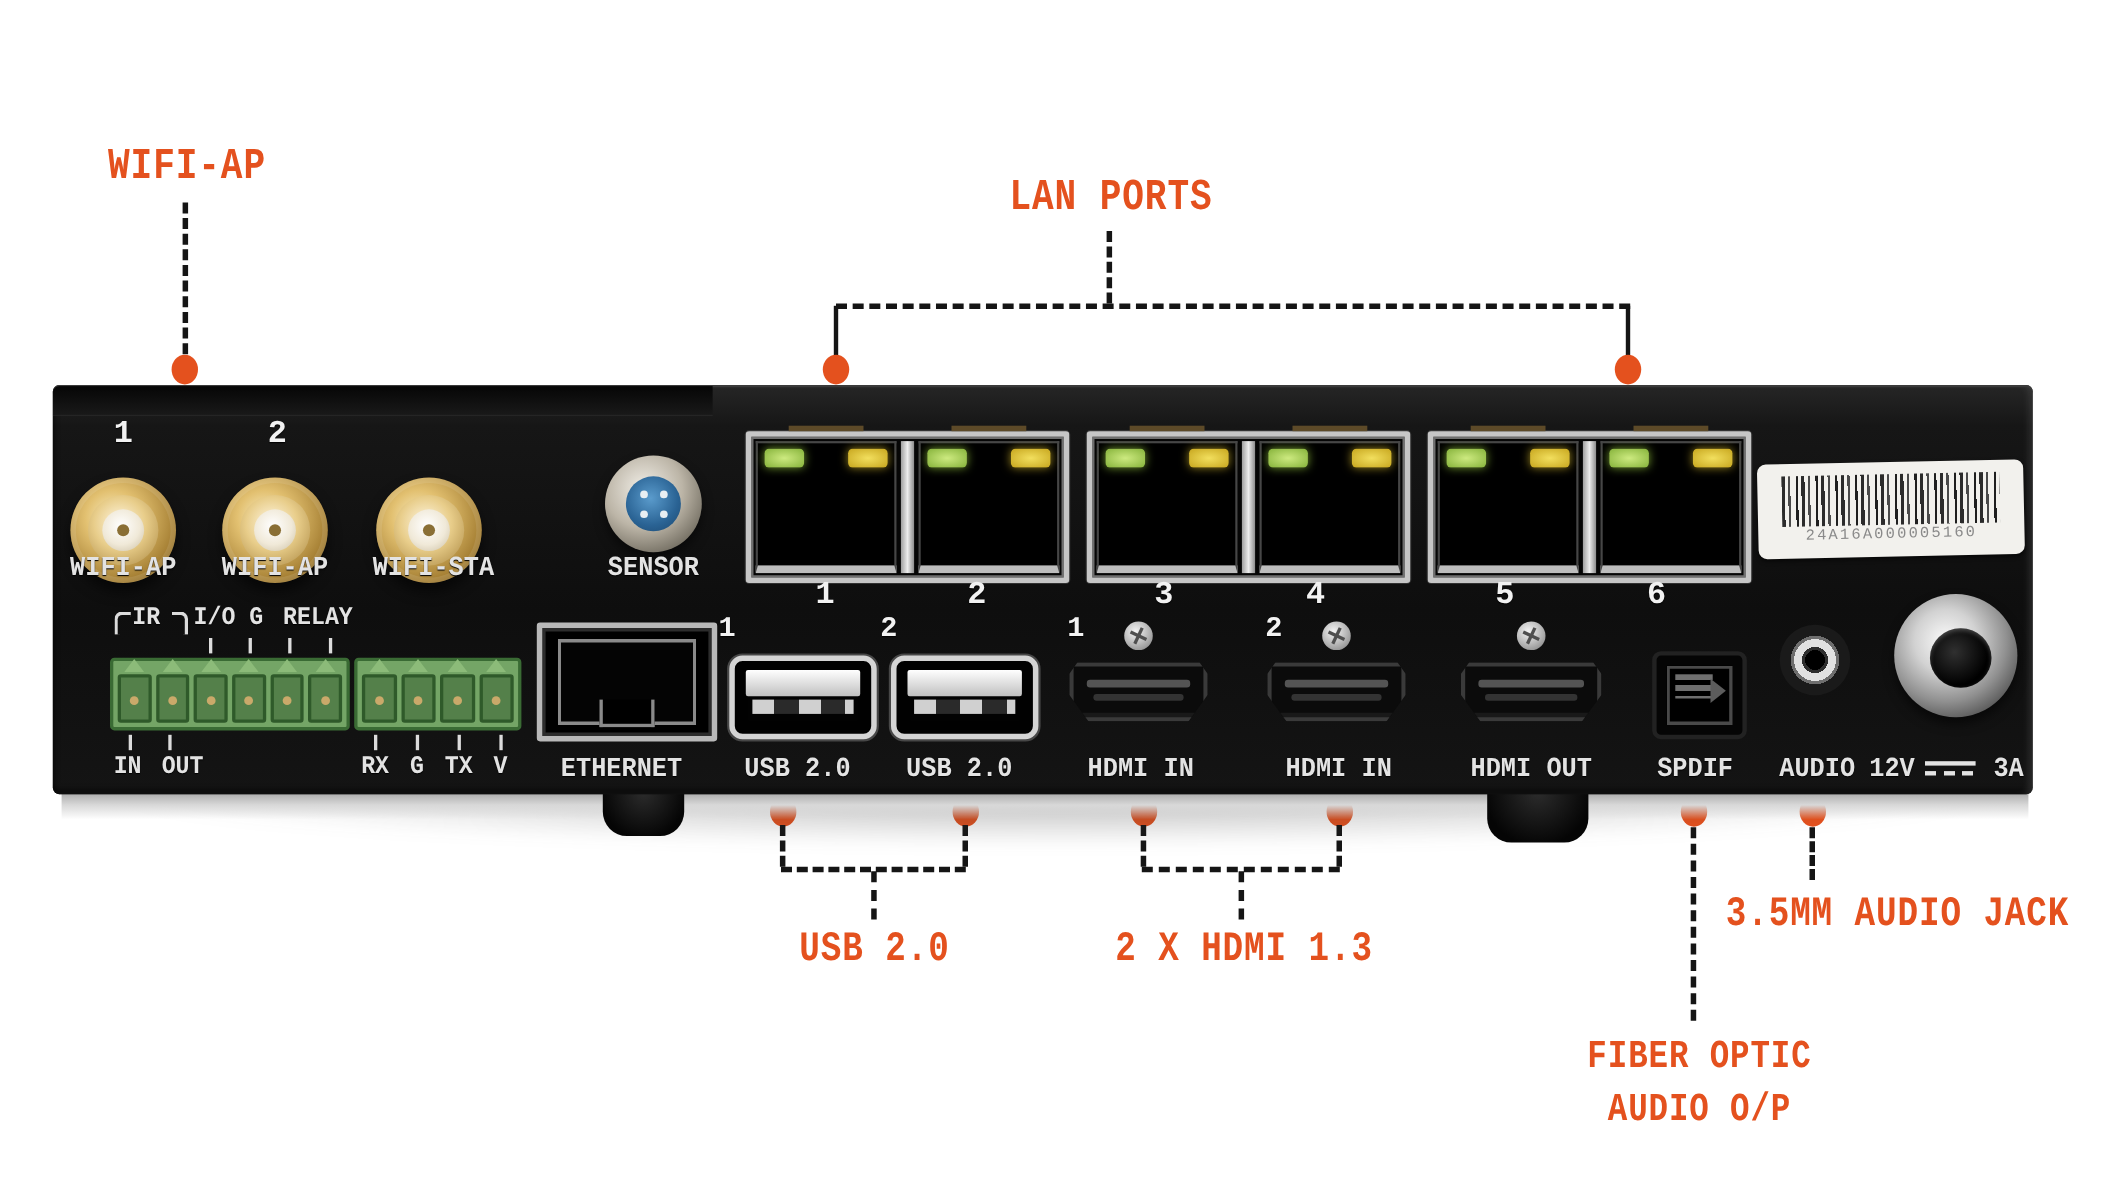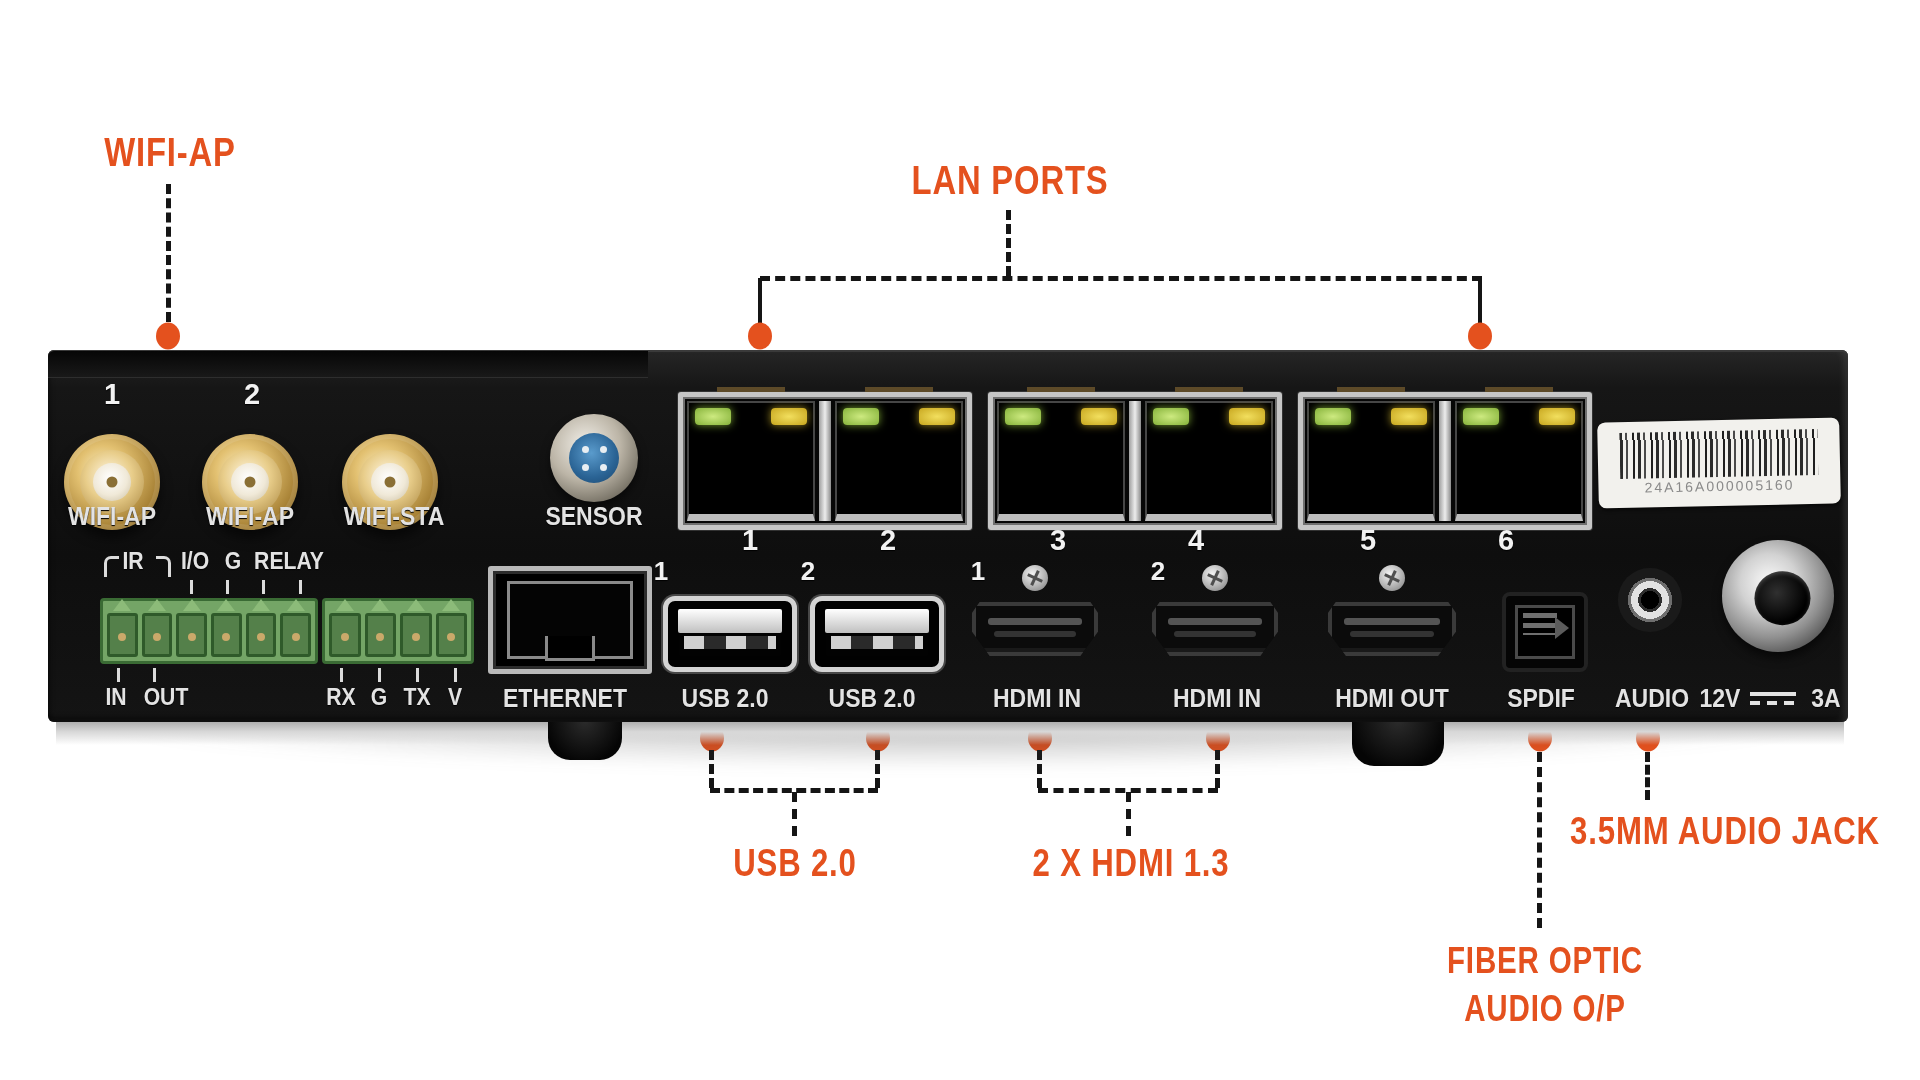--- a/index.html
+++ b/index.html
@@ -1,17 +1,17 @@
 <!DOCTYPE html>
 <html style="--accent: #E4511E;"><head>
 <meta charset="utf-8">
 <style>
   html,body{margin:0;padding:0;background:#ffffff;}
   .canvas{position:relative;width:1920px;height:1080px;background:#ffffff;overflow:hidden;
-          font-family:Liberation Sans, sans-serif;}
+          font-family:Liberation Mono, monospace;}
   
   .ann-label{position:absolute;color:var(--accent,#E4511E);font-weight:700;white-space:nowrap;
              transform:translateX(-50%) scaleX(0.82);letter-spacing:1px;}
   .ann-40{font-size:40px;} .ann-38{font-size:38px;} .ann-36{font-size:36px;}
   .vdash{position:absolute;width:0;border-left:5px dashed #151515;}
   .hdash{position:absolute;height:0;border-top:5px dashed #151515;}
   .vsolid{position:absolute;width:0;border-left:4px solid #151515;}
   .dot{position:absolute;width:24px;height:27px;border-radius:50%;background:var(--accent,#E4511E);
        transform:translate(-50%,-50%);}
   

